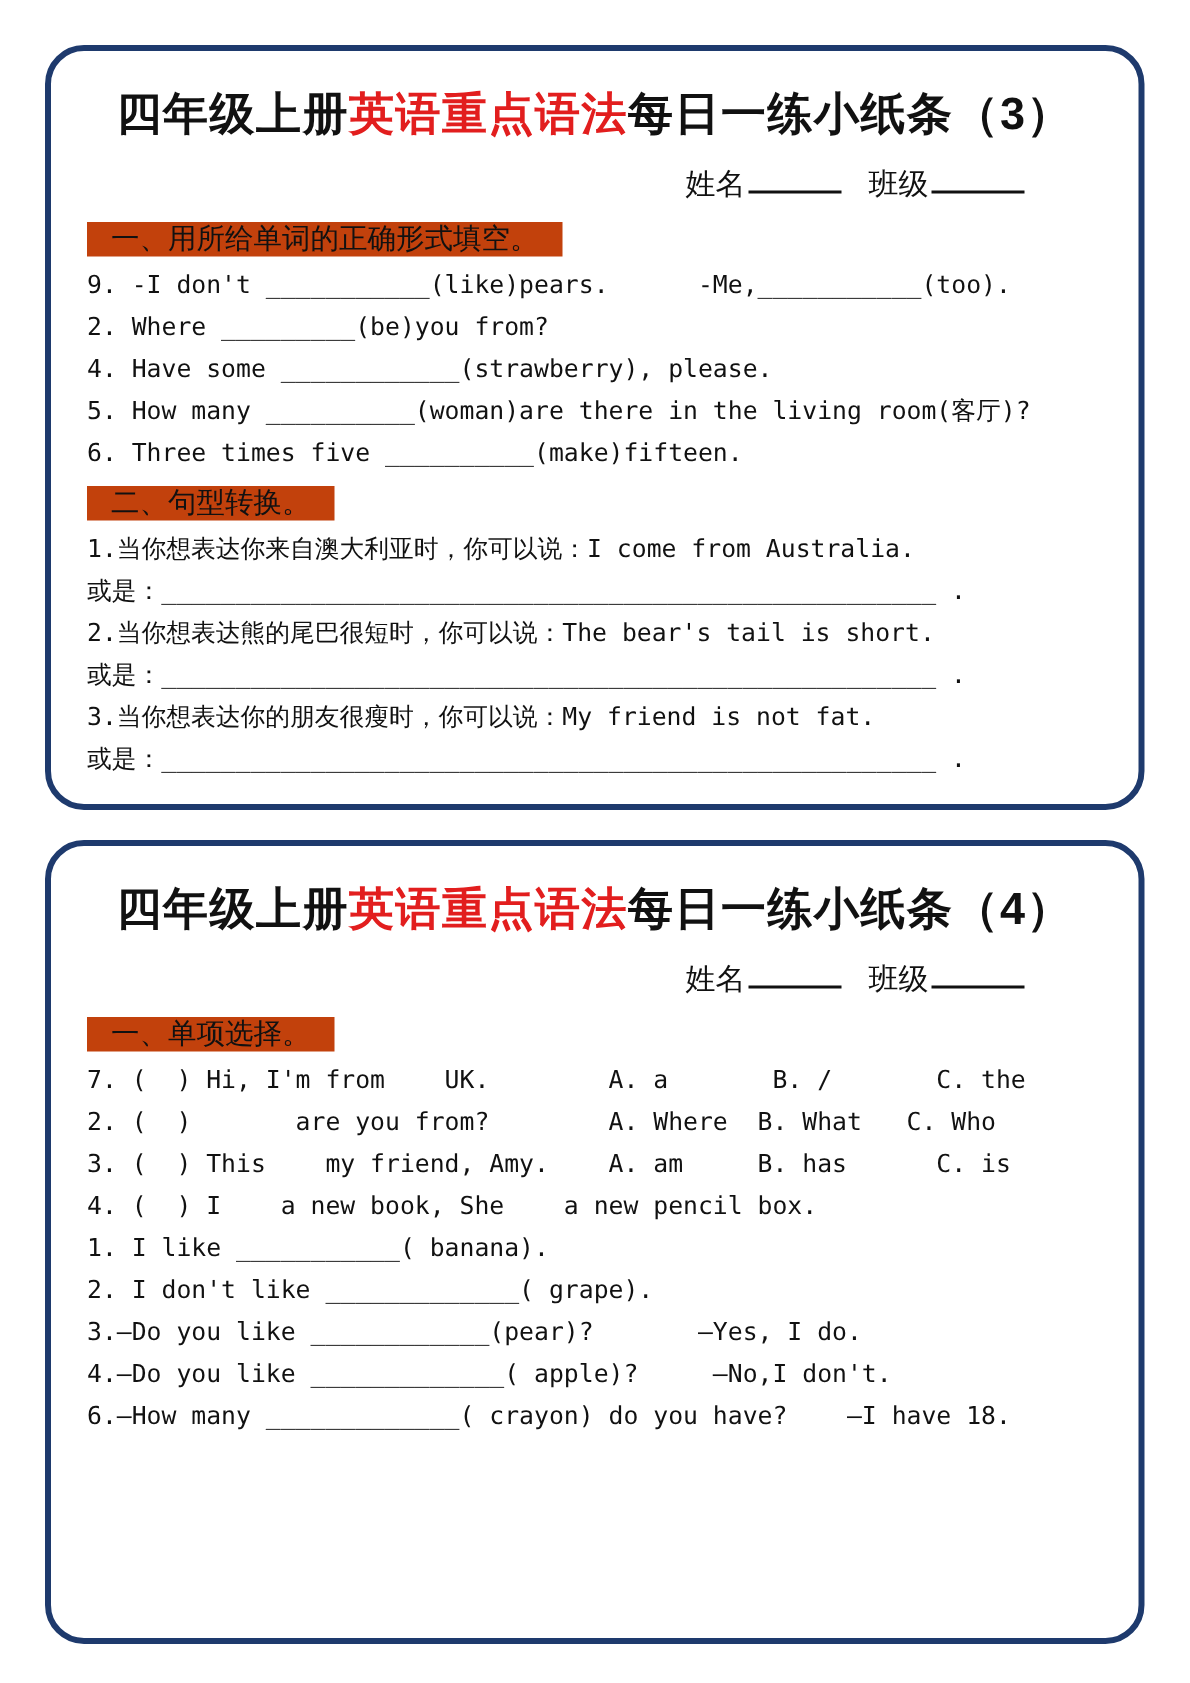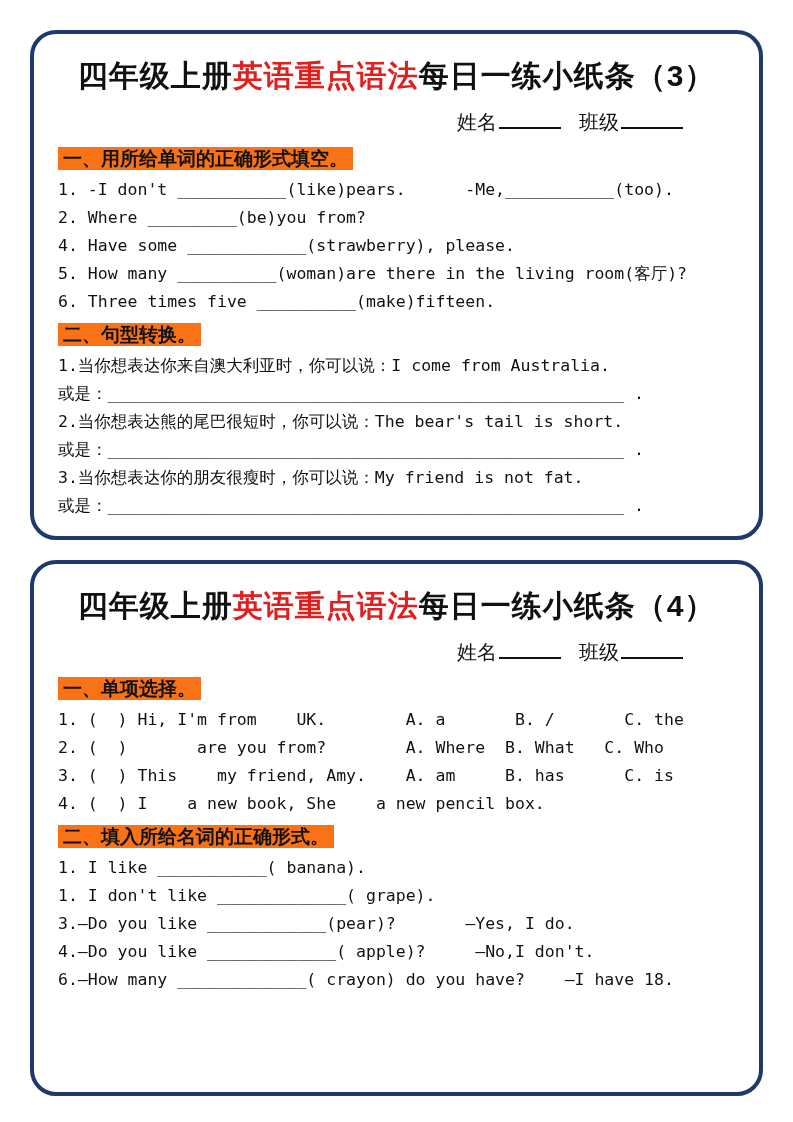--- a/index.html
+++ b/index.html
@@ -29,43 +29,43 @@
     font-family: "Liberation Serif", serif;
   }
   .blank {
     display: inline-block; width: 62px; height: 18px;
     border-bottom: 2px solid #111; margin: 0 18px 0 2px;
     vertical-align: baseline;
   }
   .blank:last-child { margin-right: 0; }
   .section-heading { margin: 6px 0 4px 0; }
   .hl {
-    background: #f97316; color: #111; font-weight: bold;
-    font-size: 19px; padding: 1px 5px;
+    background: #c2410c; color: #111; font-weight: normal;
+    font-size: 19px; padding: 1px 16px;
     font-family: "Liberation Sans", sans-serif;
   }
   .line {
     font-size: 16.5px; line-height: 28px; color: #111;
     white-space: pre-wrap; word-break: break-all;
   }
 </style>
 </head>
 <body>
 
 <div class="page">
 
   <section class="panel panel-3">
     <h1 class="title"><span>四年级上册</span><span class="red">英语重点语法</span><span>每日一练小纸条（3）</span></h1>
 
     <div class="name-row">
       <span>姓名</span><span class="blank"></span><span>班级</span><span class="blank"></span>
     </div>
 
     <div class="section-heading"><span class="hl">一、用所给单词的正确形式填空。</span></div>
-    <div class="line">1. -I don't ___________(like)pears.      -Me,___________(too).</div>
+    <div class="line">9. -I don't ___________(like)pears.      -Me,___________(too).</div>
     <div class="line">2. Where _________(be)you from?</div>
     <div class="line">4. Have some ____________(strawberry), please.</div>
     <div class="line">5. How many __________(woman)are there in the living room(客厅)?</div>
     <div class="line">6. Three times five __________(make)fifteen.</div>
 
     <div class="section-heading"><span class="hl">二、句型转换。</span></div>
     <div class="line">1.当你想表达你来自澳大利亚时，你可以说：I come from Australia.</div>
     <div class="line">或是：____________________________________________________ .</div>
     <div class="line">2.当你想表达熊的尾巴很短时，你可以说：The bear's tail is short.</div>
     <div class="line">或是：____________________________________________________ .</div>
@@ -74,26 +74,25 @@
   </section>
 
   <section class="panel panel-4">
     <h1 class="title"><span>四年级上册</span><span class="red">英语重点语法</span><span>每日一练小纸条（4）</span></h1>
 
     <div class="name-row">
       <span>姓名</span><span class="blank"></span><span>班级</span><span class="blank"></span>
     </div>
 
     <div class="section-heading"><span class="hl">一、单项选择。</span></div>
-    <div class="line">1. (  ) Hi, I'm from    UK.        A. a       B. /       C. the</div>
+    <div class="line">7. (  ) Hi, I'm from    UK.        A. a       B. /       C. the</div>
     <div class="line">2. (  )       are you from?        A. Where  B. What   C. Who</div>
     <div class="line">3. (  ) This    my friend, Amy.    A. am     B. has      C. is</div>
     <div class="line">4. (  ) I    a new book, She    a new pencil box.</div>
 
-    <div class="section-heading"><span class="hl">二、填入所给名词的正确形式。</span></div>
     <div class="line">1. I like ___________( banana).</div>
-    <div class="line">1. I don't like _____________( grape).</div>
+    <div class="line">2. I don't like _____________( grape).</div>
     <div class="line">3.—Do you like ____________(pear)?       —Yes, I do.</div>
     <div class="line">4.—Do you like _____________( apple)?     —No,I don't.</div>
     <div class="line">6.—How many _____________( crayon) do you have?    —I have 18.</div>
   </section>
 
 </div>
 
 </body></html>

